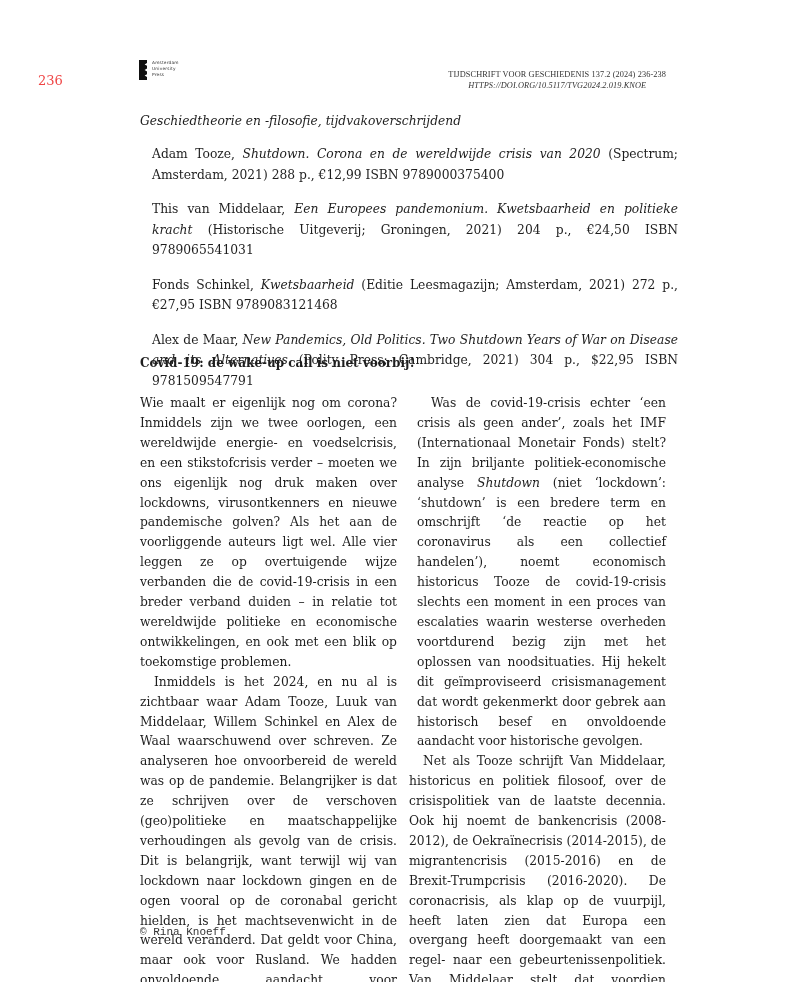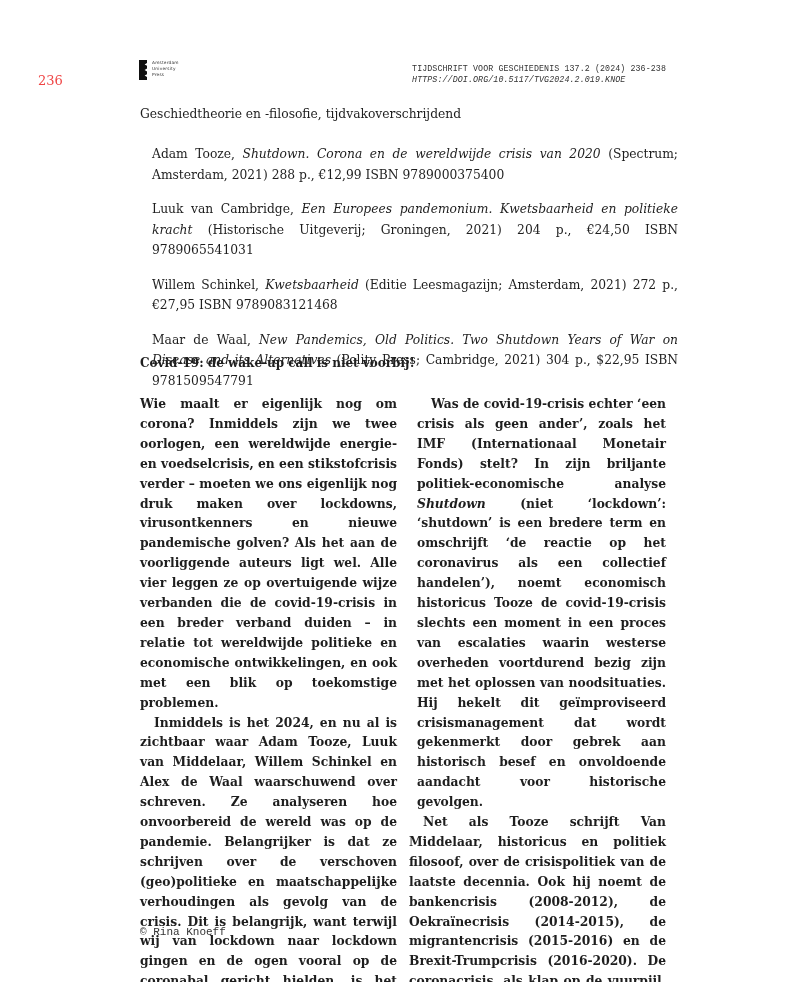--- a/index.html
+++ b/index.html
@@ -3,31 +3,31 @@
 <meta charset="utf-8">
 <style>
   html, body { margin:0; padding:0; background:#ffffff; }
   body { width:793px; height:982px; position:relative; overflow:hidden;
          font-family:"DejaVu Serif", serif; color:#1e1e1e; }
   .page-number { position:absolute; left:38px; top:73px; font-size:13px; color:#ef4444; }
   .logo { position:absolute; left:139px; top:60px; display:flex; align-items:flex-start; gap:5px; }
   .logo-mark { width:8px; height:20px; background:#111;
     clip-path: polygon(0 0, 100% 0, 100% 15%, 70% 22%, 100% 29%, 100% 43%, 70% 50%, 100% 57%, 100% 71%, 70% 78%, 100% 85%, 100% 100%, 0 100%); }
   .logo-text { font-family:"DejaVu Sans", sans-serif; font-size:4.3px; line-height:6px; color:#333; letter-spacing:0.2px; }
-  .journal-info { position:absolute; right:127px; top:63px; text-align:left;
-    font-family:Liberation Mono, monospace; font-size:8.3px; line-height:11px; color:#333; letter-spacing:0.1px; }
+  .journal-info { position:absolute; right:127px; top:69px; text-align:center;
+    font-family:Liberation Serif, serif; font-size:8.3px; line-height:11px; color:#333; letter-spacing:0.1px; }
   .journal-info .doi { font-style:italic; }
-  .section-heading { position:absolute; left:140px; top:107px; font-size:12.3px; }
+  .section-heading { position:absolute; left:140px; top:114px; font-size:12.3px; font-style:italic; }
   .refs { position:absolute; left:140px; top:144px; width:526px; font-size:12.3px; line-height:20.5px;margin-left:12px; }
   .ref { margin-bottom:14px; text-align:justify; }
   .review-title { position:absolute; left:140px; top:356px; font-size:12px; font-weight:bold; }
   .col { position:absolute; top:394px; width:257px; font-size:12.3px; line-height:19.9px; text-align:justify; hyphens:auto; }
   .col.left { left:140px; }
   .col.right { left:409px; }
-  .col p { margin:0;font-weight:bold; }
+  .col p { margin:0; }
   .col p + p { text-indent:14px; }
   .col.right p:first-child { text-indent:14px;margin-left:8px; }
   .footer { position:absolute; left:140px; top:927px; font-family:Liberation Mono, monospace;
     font-size:11px; line-height:11px; color:#333; }
 </style>
 </head>
 <body>
 
 <div class="page-number">236</div>
 
@@ -42,23 +42,23 @@
 
 <div class="journal-info">
   <div>TIJDSCHRIFT VOOR GESCHIEDENIS 137.2 (2024) 236-238</div>
   <div class="doi">HTTPS://DOI.ORG/10.5117/TVG2024.2.019.KNOE</div>
 </div>
 
 <div class="section-heading">Geschiedtheorie en -filosofie, tijdvakoverschrijdend</div>
 
 <div class="refs">
   <div class="ref"><span>Adam Tooze, </span><i>Shutdown. Corona en de wereldwijde crisis van 2020</i><span> (Spectrum; Amsterdam, 2021) 288 p., €12,99 ISBN 9789000375400</span></div>
-  <div class="ref"><span>Luuk van Cambridge, </span><i>Een Europees pandemonium. Kwetsbaarheid en politieke kracht</i><span> (Historische Uitgeverij; Groningen, 2021) 204 p., €24,50 ISBN 9789065541031</span></div>
-  <div class="ref"><span>Willem Schinkel, </span><i>Kwetsbaarheid</i><span> (Editie Leesmagazijn; Amsterdam, 2021) 272 p., €27,95 ISBN 9789083121468</span></div>
-  <div class="ref"><span>Maar de Waal, </span><i>New Pandemics, Old Politics. Two Shutdown Years of War on Disease and its Alternatives</i><span> (Polity Press; Cambridge, 2021) 304 p., $22,95 ISBN 9781509547791</span></div>
+  <div class="ref"><span>This van Middelaar, </span><i>Een Europees pandemonium. Kwetsbaarheid en politieke kracht</i><span> (Historische Uitgeverij; Groningen, 2021) 204 p., €24,50 ISBN 9789065541031</span></div>
+  <div class="ref"><span>Fonds Schinkel, </span><i>Kwetsbaarheid</i><span> (Editie Leesmagazijn; Amsterdam, 2021) 272 p., €27,95 ISBN 9789083121468</span></div>
+  <div class="ref"><span>Alex de Maar, </span><i>New Pandemics, Old Politics. Two Shutdown Years of War on Disease and its Alternatives</i><span> (Polity Press; Cambridge, 2021) 304 p., $22,95 ISBN 9781509547791</span></div>
 </div>
 
 <div class="review-title">Covid-19: de wake-up call is niet voorbij!</div>
 
 <div class="col left" lang="nl">
   <p>Wie maalt er eigenlijk nog om corona? Inmiddels zijn we twee oorlogen, een wereldwijde energie- en voedselcrisis, en een stikstofcrisis verder – moeten we ons eigenlijk nog druk maken over lockdowns, virusontkenners en nieuwe pandemische golven? Als het aan de voorliggende auteurs ligt wel. Alle vier leggen ze op overtuigende wijze verbanden die de covid-19-crisis in een breder verband duiden – in relatie tot wereldwijde politieke en economische ontwikkelingen, en ook met een blik op toekomstige problemen.</p>
   <p>Inmiddels is het 2024, en nu al is zichtbaar waar Adam Tooze, Luuk van Middelaar, Willem Schinkel en Alex de Waal waarschuwend over schreven. Ze analyseren hoe onvoorbereid de wereld was op de pandemie. Belangrijker is dat ze schrijven over de verschoven (geo)politieke en maatschappelijke verhoudingen als gevolg van de crisis. Dit is belangrijk, want terwijl wij van lockdown naar lockdown gingen en de ogen vooral op de coronabal gericht hielden, is het machtsevenwicht in de wereld veranderd. Dat geldt voor China, maar ook voor Rusland. We hadden onvoldoende aandacht voor verontrustende signalen vanuit Rusland-Oekraïne. Het resultaat daarvan is geschiedenis.</p>
 </div>
 
 <div class="col right" lang="nl">

